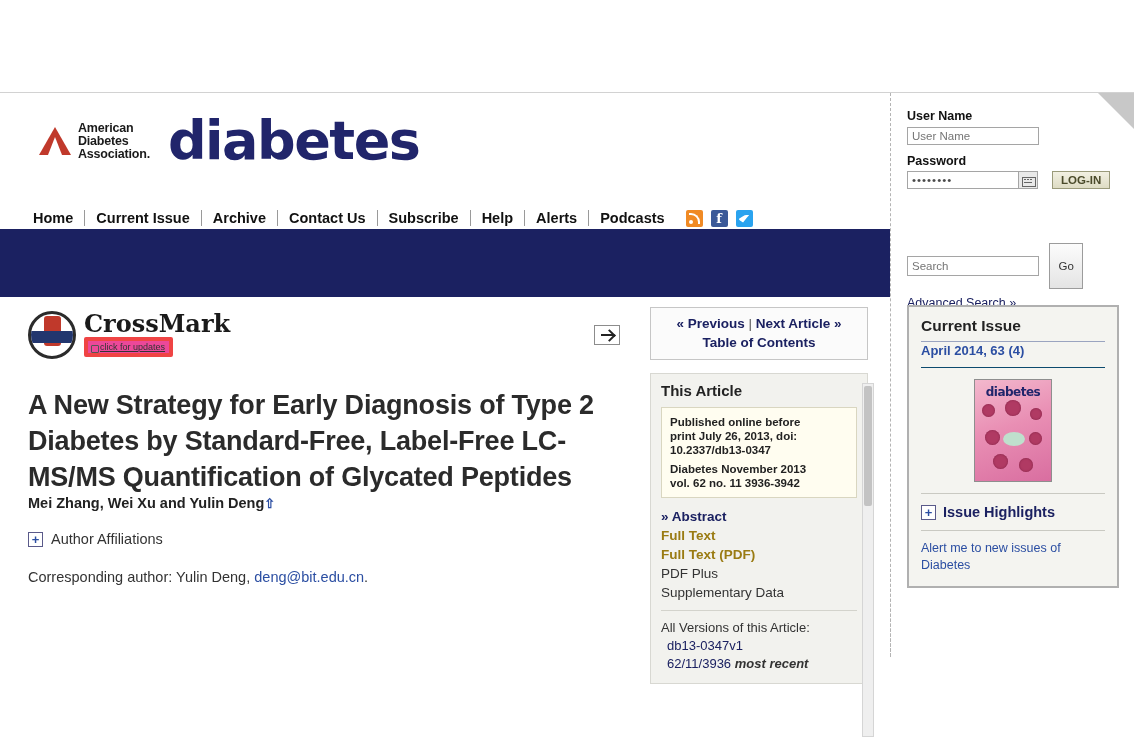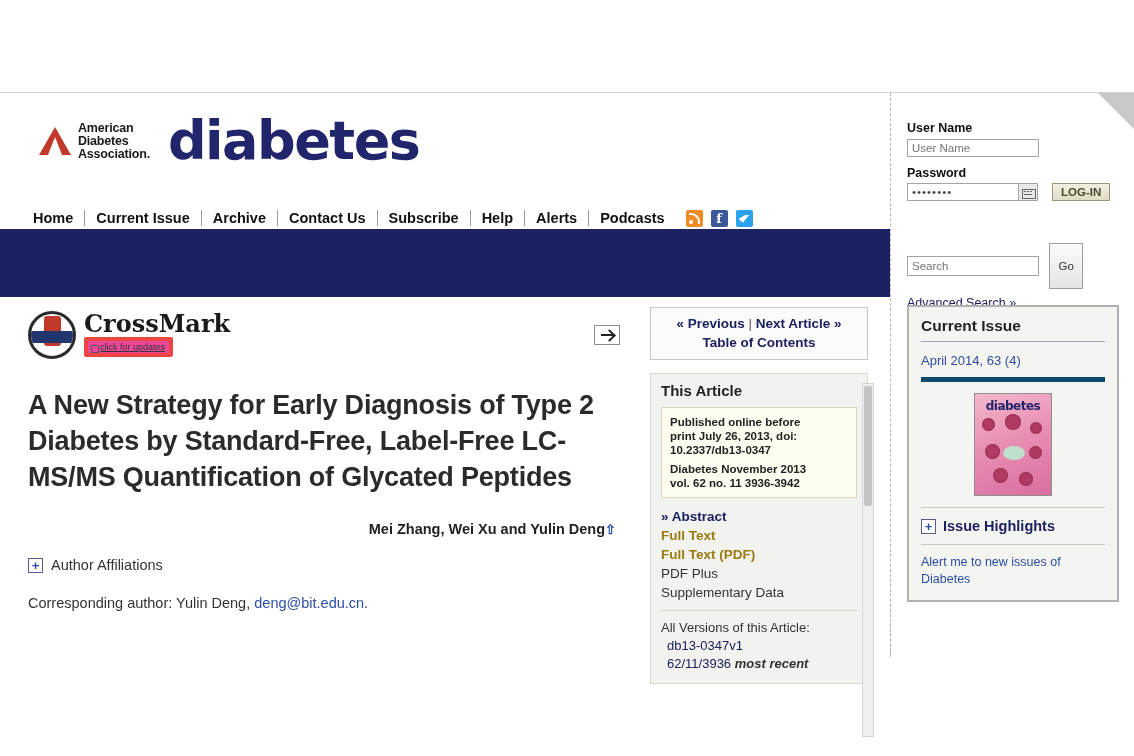--- a/index.html
+++ b/index.html
@@ -145,21 +145,21 @@
   }
   .corner-fold {
     position: absolute;
     right: 0; top: 0;
     width: 0; height: 0;
     border-top: 36px solid #c8c8c8;
     border-left: 36px solid transparent;
   }
   .login-area {
     position: absolute;
-    left: 16px; top: 28px;
+    left: 16px; top: 16px;
     width: 215px;
   }
   .field-label {
     font-size: 12.5px;
     font-weight: bold;
     color: #111;
     margin-bottom: 3px;
     display: block;
   }
   .txt-input {
@@ -338,25 +338,23 @@
   h1.article-title {
     font-size: 27px;
     line-height: 36px;
     font-weight: bold;
     color: #2b2b2b;
     margin: 28px 0 0 0;
     width: 600px;
     letter-spacing: -0.2px;
   }
   .authors {
-    margin-top: 26px;
     font-size: 14.5px;
     font-weight: bold;
     color: #222;
-    text-align: right;
   }
   .dagger { font-weight: bold; color: #2b4ea2; font-size: 13px; }
   .affil-row {
     margin-top: 20px;
     display: flex;
     align-items: center;
     gap: 8px;
   }
   .plus-box {
     width: 15px; height: 15px;
@@ -466,25 +464,26 @@
     padding: 10px 12px 12px 12px;
   }
   .issue-title {
     font-size: 15.5px;
     font-weight: bold;
     color: #222;
     padding-bottom: 6px;
     border-bottom: 1px solid #9aa4c0;
   }
   .issue-date {
-    margin-top: 11px;
+    margin-top: 1px;
     font-size: 13px;
     color: #2b4ea2;
     padding-bottom: 9px;
-    border-bottom: 5px solid #0c4a6e;
+    border-bottom: 1px solid #0c4a6e;
+    font-weight: bold;
   }
   .cover {
     margin: 11px auto 0 auto;
     width: 78px; height: 103px;
     border: 1px solid #8e8e8e;
     background: linear-gradient(160deg,#f3b8cd 0%, #e98fb4 45%, #d96ea0 100%);
     position: relative;
     overflow: hidden;
   }
   .cover .cov-title {

